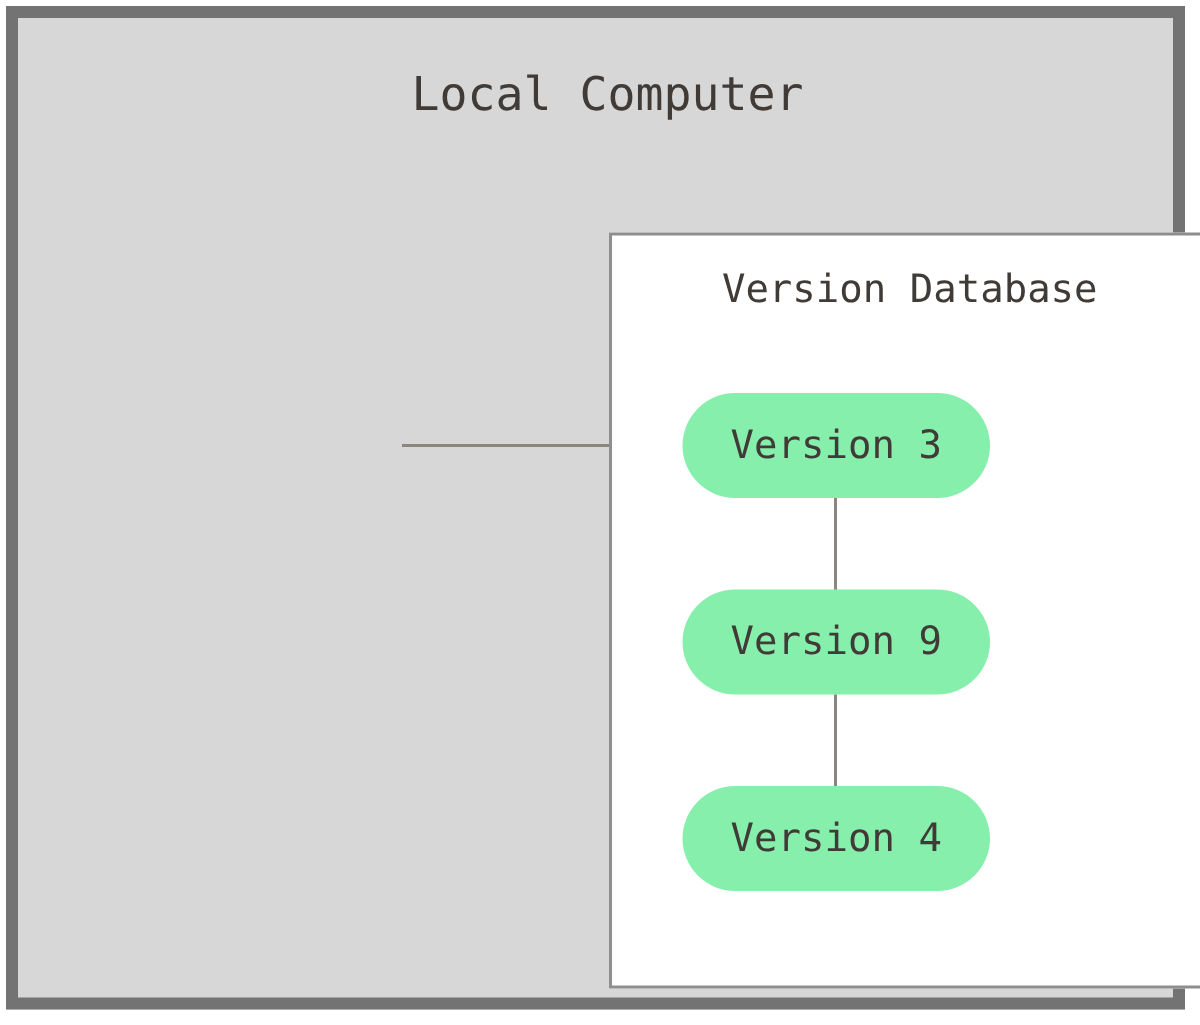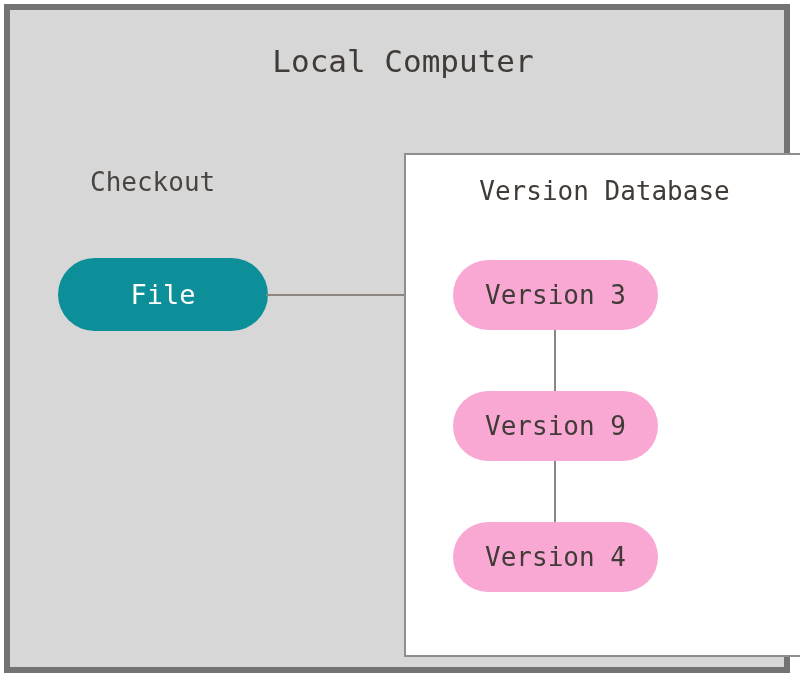--- a/index.html
+++ b/index.html
@@ -23,21 +23,21 @@
 
   
   .local-computer-box {
     position: absolute;
     left: 4px;
     top: 4px;
     width: 786px;
     height: 669px;
     box-sizing: border-box;
     background: #d7d7d7;
-    border: 6px solid #737373;
+    border: 8px solid #737373;
   }
 
   .local-computer-title {
     position: absolute;
     left: 0;
     top: 33px;
     width: 786px;
     text-align: center;
     font-size: 31px;
     letter-spacing: 0px;
@@ -97,21 +97,21 @@
     height: 73px;
     background: #0d8f99;
     color: #ffffff;
     font-size: 27px;
   }
 
   .pill-version {
     left: 443px;
     width: 205px;
     height: 70px;
-    background: #f9a8d4;
+    background: #86efac;
     color: #413b37;
     font-size: 26px;
   }
 
   .pill-v3 { top: 250px; }
   .pill-v2 { top: 381px; }
   .pill-v1 { top: 512px; }
 
   
   .connector {
@@ -142,25 +142,21 @@
 </style>
 </head>
 <body>
 
 <div id="diagram-root">
 
   <div class="local-computer-box">
 
     <div class="local-computer-title">Local Computer</div>
 
-    <div class="checkout-label">Checkout</div>
 
-    <div class="pill pill-file">
-      <span>File</span>
-    </div>
 
     <div class="connector connector-h-file-v3"></div>
 
     <div class="version-db-panel">
 
       <div class="version-db-title">Version Database</div>
 
     </div>
 
     <div class="pill pill-version pill-v3">

